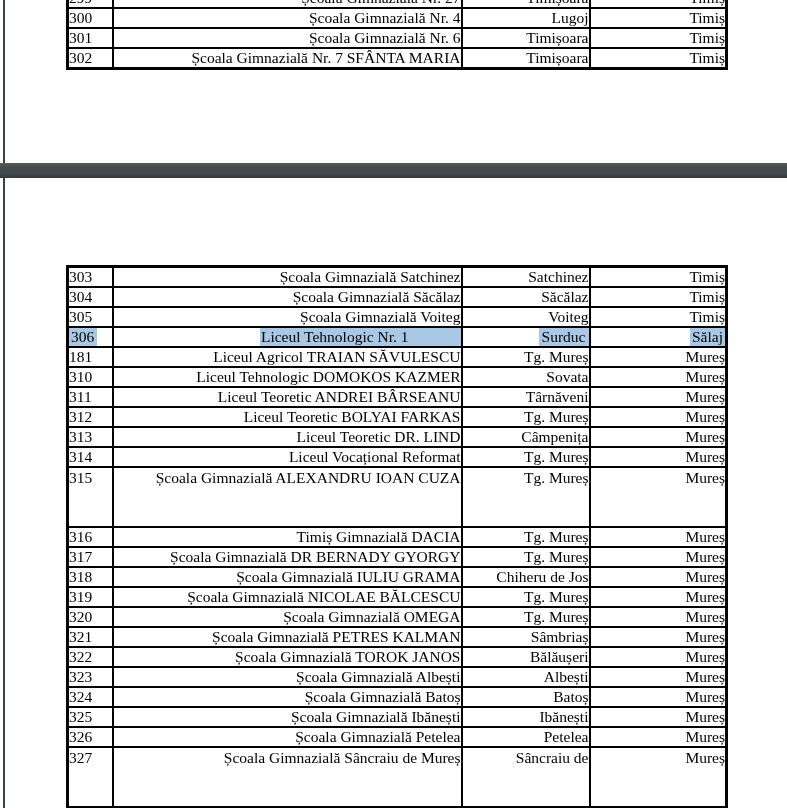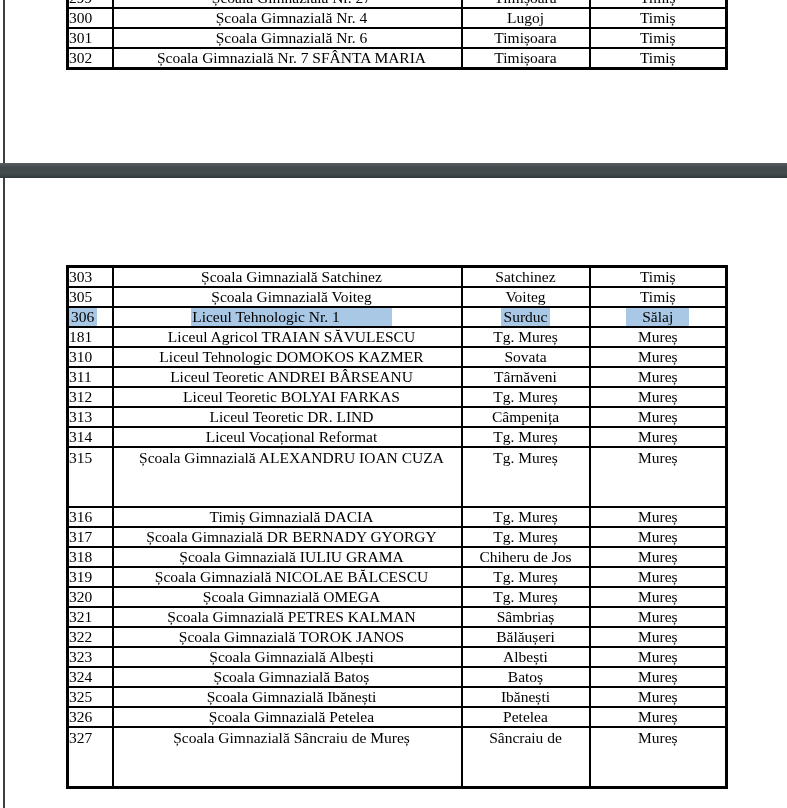--- a/index.html
+++ b/index.html
@@ -44,28 +44,28 @@
     border:2px solid #000;
     height:19px;
     font-size:15.5px;
     line-height:18px;
     padding:0;
     overflow:hidden;
     white-space:nowrap;
     vertical-align:middle;
   }
   .col-index{text-align:left;padding-right:20px;}
-  .col-school{text-align:center;padding-left:9px;}
-  .col-locality,.col-county{text-align:center;}
+  .col-school{text-align:right;padding-left:9px;}
+  .col-locality,.col-county{text-align:right;}
   tr.tall td{height:60px;vertical-align:top;padding-top:1px;}
   span.selected{background:var(--selection-color);}
   span.sel-index{padding:1px 3px 1px 2px;}
   span.sel-school{padding:1px 52px 1px 1px;}
   span.sel-locality{padding:1px 3px;}
-  span.sel-county{padding:1px 16px;}
+  span.sel-county{padding:1px 2px;}
 </style>
 </head>
 <body>
 
 <div class="screen">
 
   <table class="doc-table table-top">
     <colgroup>
       <col style="width:45px">
         <col style="width:349px">
@@ -111,20 +111,26 @@
         <col style="width:137px">
     </colgroup>
     <tbody id="tbody-page2">
         <tr>
           <td class="col-index"><span>303</span></td>
           <td class="col-school"><span>Școala Gimnazială Satchinez</span></td>
           <td class="col-locality"><span>Satchinez</span></td>
           <td class="col-county"><span>Timiș</span></td>
         </tr>
         <tr>
+          <td class="col-index"><span>304</span></td>
+          <td class="col-school"><span>Școala Gimnazială Săcălaz</span></td>
+          <td class="col-locality"><span>Săcălaz</span></td>
+          <td class="col-county"><span>Timiș</span></td>
+        </tr>
+        <tr>
           <td class="col-index"><span>305</span></td>
           <td class="col-school"><span>Școala Gimnazială Voiteg</span></td>
           <td class="col-locality"><span>Voiteg</span></td>
           <td class="col-county"><span>Timiș</span></td>
         </tr>
         <tr>
           <td class="col-index"><span class="selected sel-index">306</span></td>
           <td class="col-school"><span class="selected sel-school">Liceul Tehnologic Nr. 1</span></td>
           <td class="col-locality"><span class="selected sel-locality">Surduc</span></td>
           <td class="col-county"><span class="selected sel-county">Sălaj</span></td>

